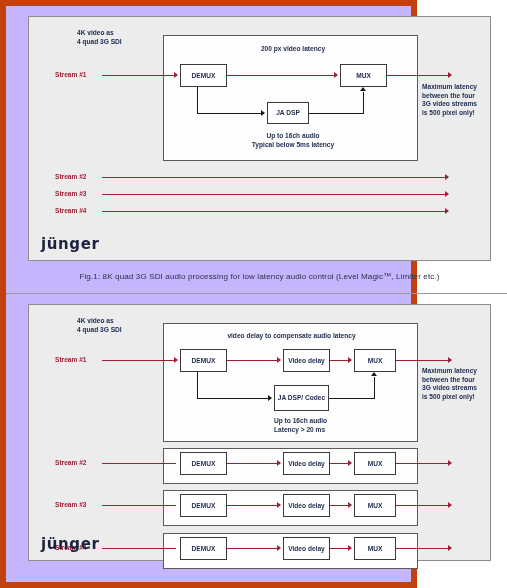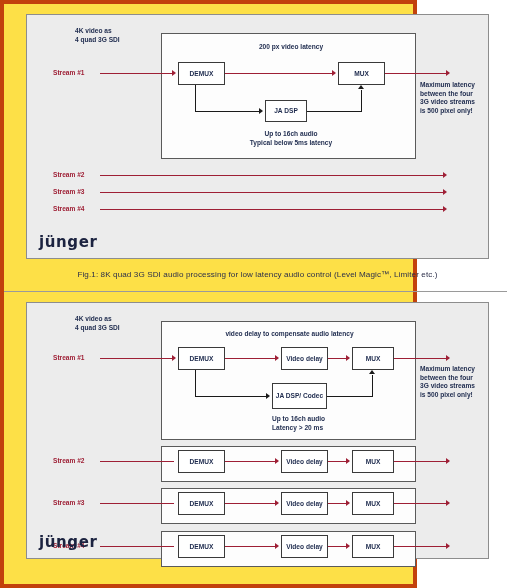--- a/index.html
+++ b/index.html
@@ -5,22 +5,22 @@
   html,body{margin:0;padding:0;}
   body{
     width:507px;height:588px;
     background:#ffffff;
     font-family:"Liberation Sans","DejaVu Sans",sans-serif;
     overflow:hidden;
   }
   .page{
     position:relative;width:417px;height:588px;
     box-sizing:border-box;
-    border:4px solid #c2410c;
-    background:#fde047;
+    border:6px solid #c2410c;
+    background:#c4b5fd;
   }
 
   
   .figure{position:absolute;left:0;width:507px;box-sizing:border-box;}
   #figure1{top:0;height:288px;border-bottom:1px solid #9a9a9a;}
   #figure2{top:288px;height:300px;}
 
   .panel{
     position:absolute;
     background:#ececec;

